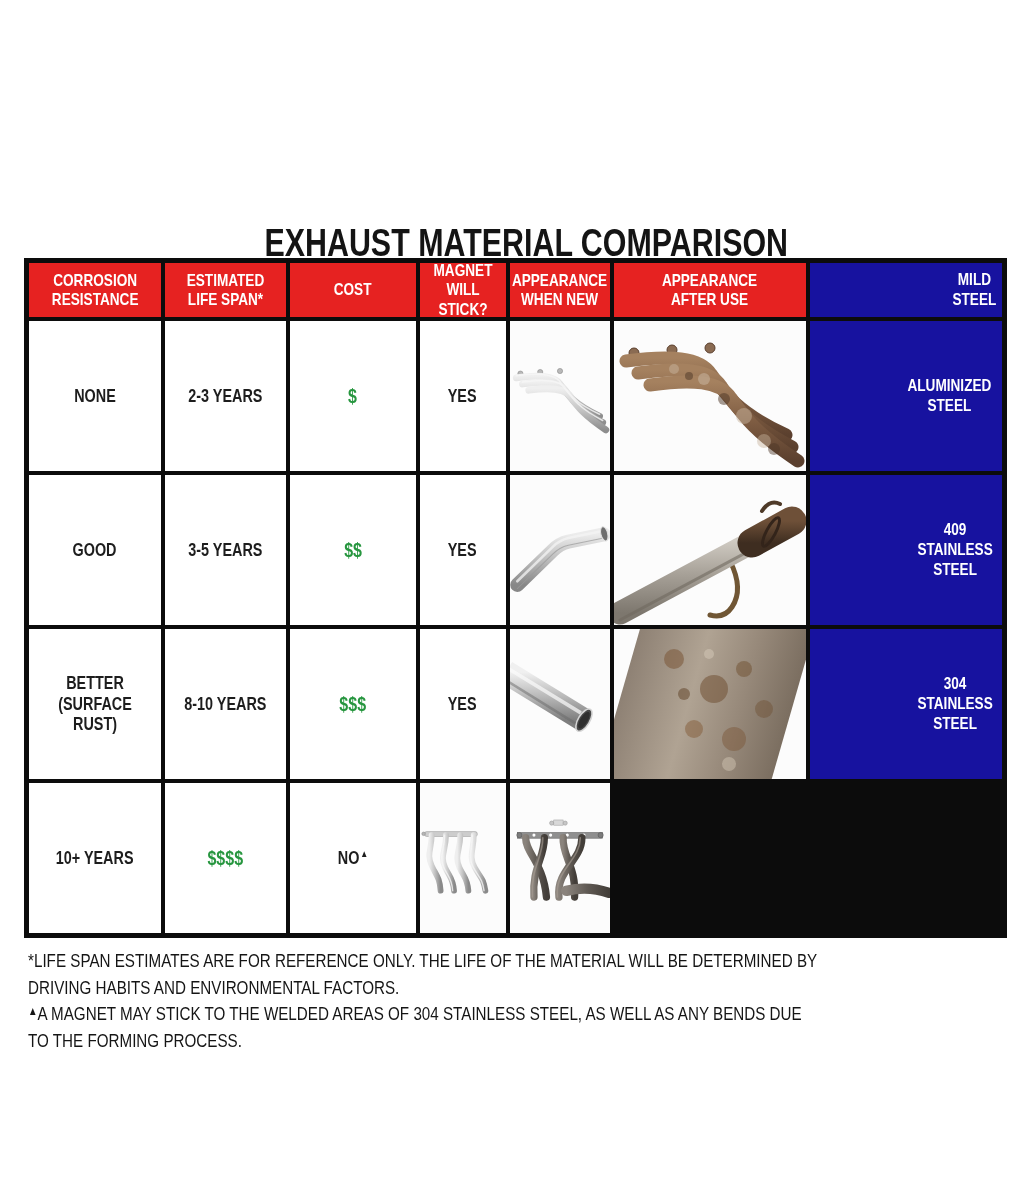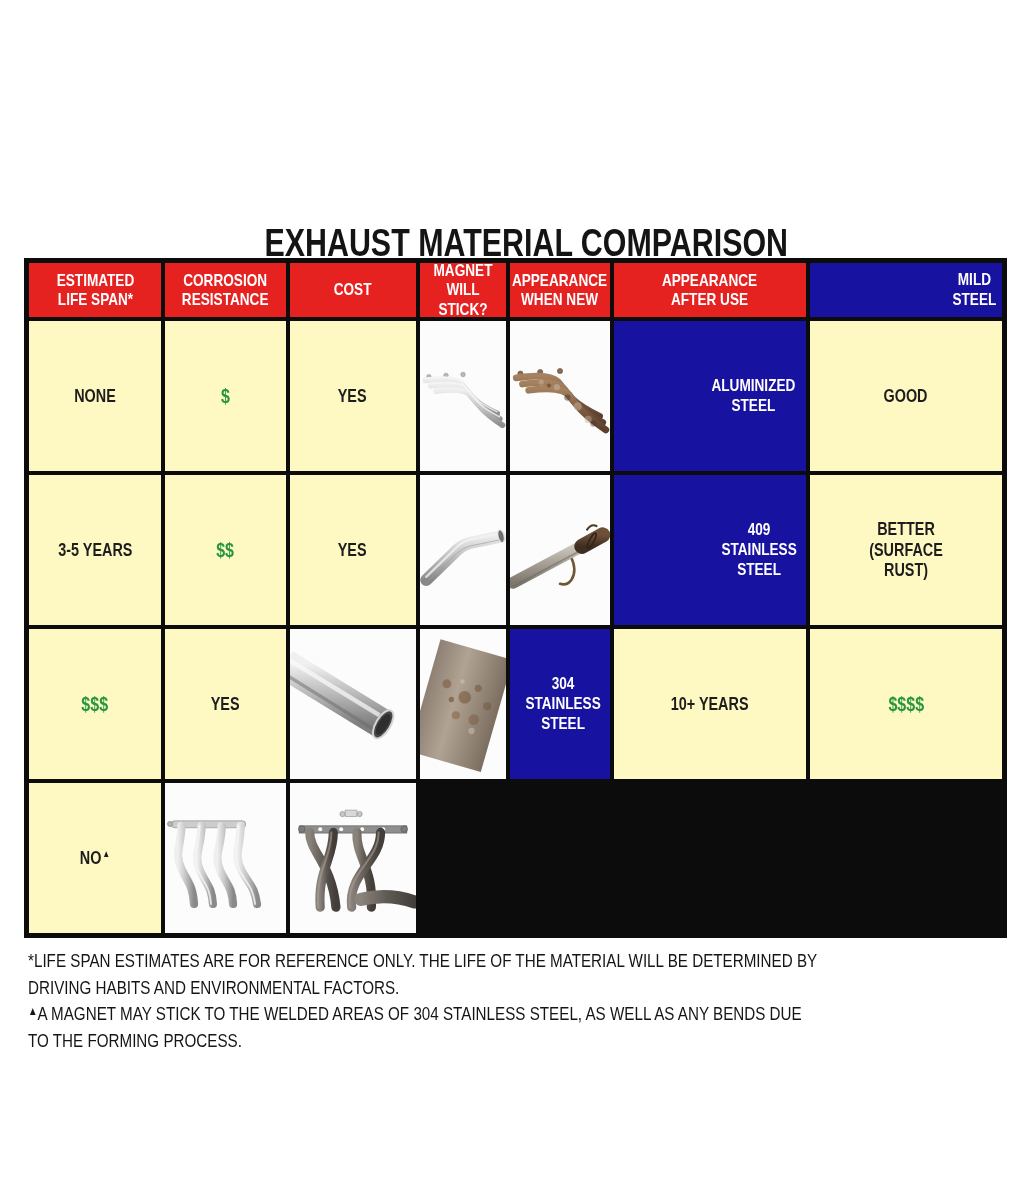--- a/index.html
+++ b/index.html
@@ -10,21 +10,21 @@
         white-space:pre-line;letter-spacing:0px;}
   .title{position:absolute;top:212px;left:0;width:100%;margin:10px;text-align:center;
          font-size:38px;font-weight:700;color:#141414;}
   .comp-table{position:absolute;top:258px;left:24px;
       display:grid;
       grid-template-columns:132px 121px 126px 86px 100px 192px 192px;
       grid-template-rows:54px 150px 150px 150px 150px;
       gap:4px;background:var(--border-black,#0c0c0c);
       border:5px solid var(--border-black,#0c0c0c);}
   .cell{display:flex;align-items:center;justify-content:center;text-align:center;
-        background:#fef9c3;overflow:hidden;}
+        background:#ffffff;overflow:hidden;}
   .hdr{background:var(--header-red,#e62221);color:#fff;font-weight:700;
        font-size:17px;line-height:1.12;}
   .mat{background:var(--material-blue,#17129f);color:#fff;font-weight:700;
        font-size:17px;line-height:1.18;justify-content:flex-end;}
   .val{color:#1d1d1d;font-weight:700;font-size:18px;line-height:1.15;}
   .cost{color:var(--cost-green,#27963f);font-size:20px;}
   .img-cell{padding:0;background:#fcfcfc;}
   .img-cell svg{display:block;width:100%;height:100%;}
   sup.tri{font-size:10px;line-height:0;margin-left:1px;vertical-align:7px;}
   .footnotes{position:absolute;left:28px;top:948px;width:992px;color:#151515;
@@ -36,26 +36,26 @@
 </head>
 <body>
 
 <div class="page">
 
   <h1 class="title"><span class="cond">EXHAUST MATERIAL COMPARISON</span></h1>
 
   <div class="comp-table">
 
     <div class="cell hdr">
+        <span class="cond">CORROSION
+RESISTANCE</span>
+      </div>
+    <div class="cell hdr">
         <span class="cond">ESTIMATED
 LIFE SPAN*</span>
-      </div>
-    <div class="cell hdr">
-        <span class="cond">CORROSION
-RESISTANCE</span>
       </div>
     <div class="cell hdr">
         <span class="cond">COST</span>
       </div>
     <div class="cell hdr">
         <span class="cond">MAGNET
 WILL STICK?</span>
       </div>
     <div class="cell hdr">
         <span class="cond">APPEARANCE
@@ -65,20 +65,23 @@
         <span class="cond">APPEARANCE
 AFTER USE</span>
       </div>
 
     <div class="cell mat">
         <span class="cond">MILD
 STEEL</span>
       </div>
     <div class="cell val">
         <span class="cond">NONE</span>
+      </div>
+    <div class="cell val">
+        <span class="cond">2-3 YEARS</span>
       </div>
     <div class="cell val cost">
         <span class="cond">$</span>
       </div>
     <div class="cell val">
         <span class="cond"><span>YES</span><sup class="tri"></sup></span>
       </div>
     <div class="cell img-cell">
       <svg viewBox="0 0 192 150" role="img" aria-label="Shiny new mild steel exhaust headers">
         <defs>
@@ -186,20 +189,23 @@
 
     <div class="cell mat">
         <span class="cond">409
 STAINLESS
 STEEL</span>
       </div>
     <div class="cell val">
         <span class="cond">BETTER
 (SURFACE
 RUST)</span>
+      </div>
+    <div class="cell val">
+        <span class="cond">8-10 YEARS</span>
       </div>
     <div class="cell val cost">
         <span class="cond">$$$</span>
       </div>
     <div class="cell val">
         <span class="cond"><span>YES</span><sup class="tri"></sup></span>
       </div>
     <div class="cell img-cell">
       <svg viewBox="0 0 192 150" role="img" aria-label="New polished 409 stainless steel pipe">
         <defs>

